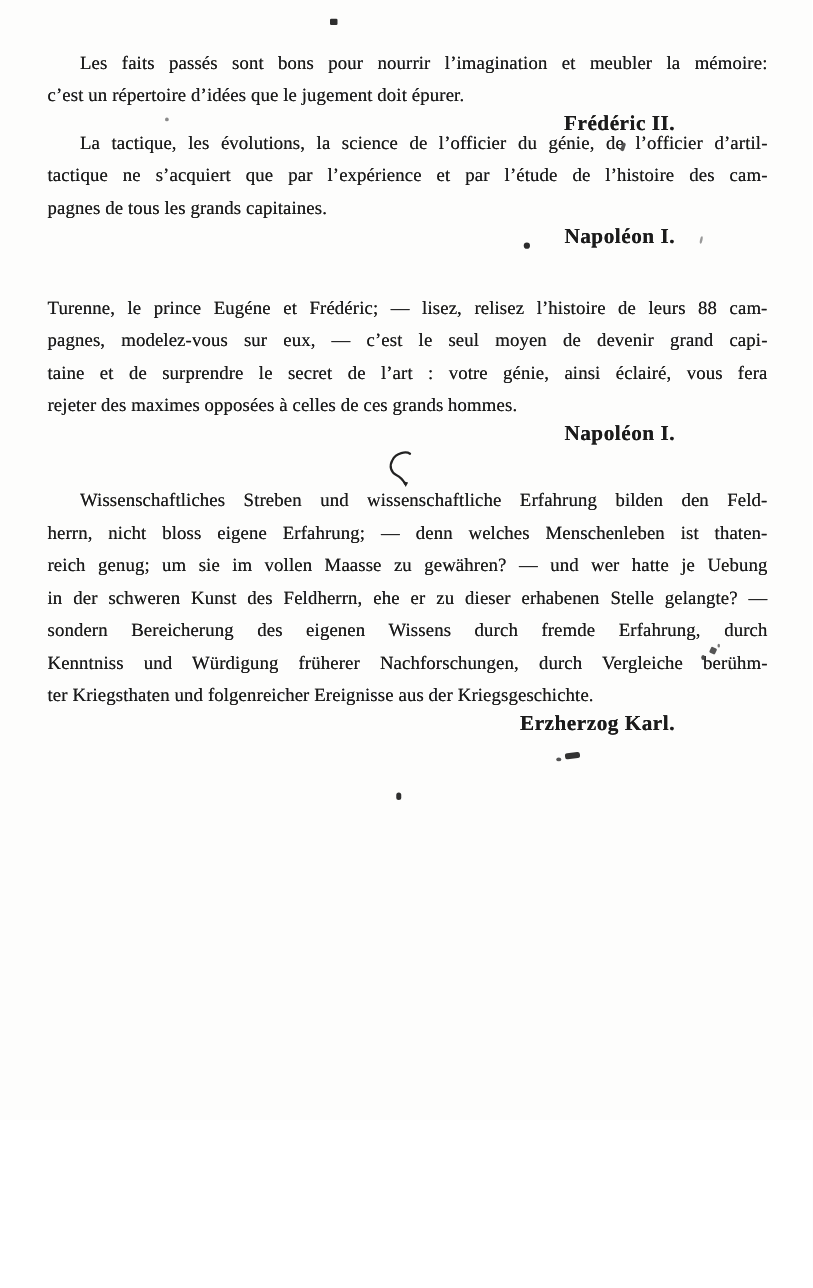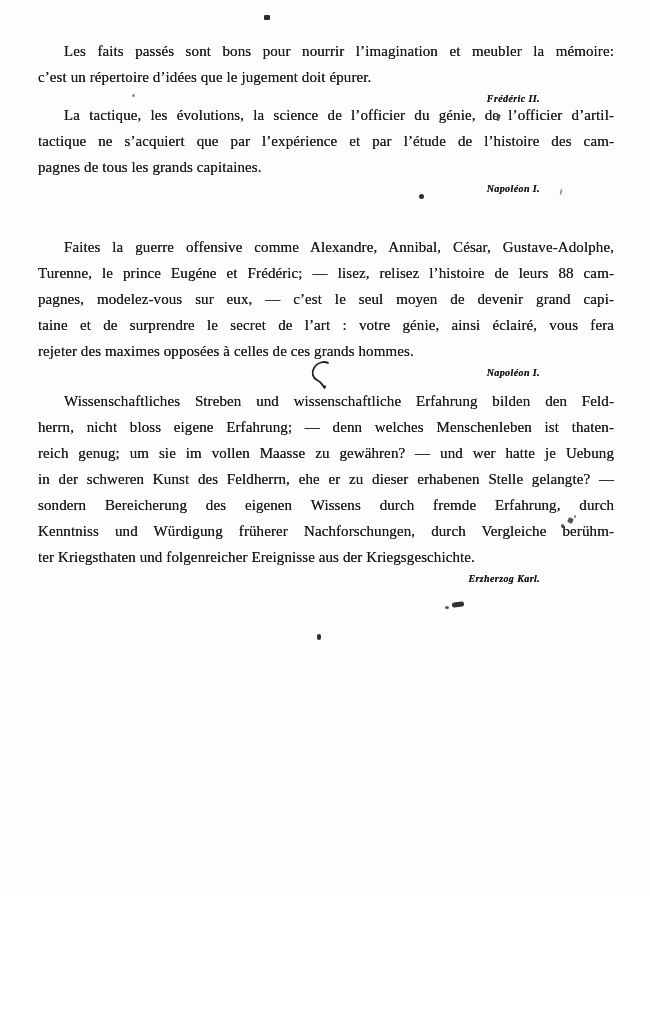--- a/index.html
+++ b/index.html
@@ -39,27 +39,26 @@
   .line.last {
     text-align: left;
     text-align-last: left;
   }
   .line.first {
     text-indent: 26px;
   }
   .attribution {
     margin-top: -4px;
     margin-right: 74px;
-    font-size: 10px;
+    font-size: 17px;
     font-weight: bold;
     line-height: 26px;
     text-align: right;
     letter-spacing: 0.4px;
     text-shadow: 0 0 0.5px rgba(20,20,20,0.9);
-    font-style: italic;
   }
   
   .speck {
     position: absolute;
     background: #3a3a3a;
     border-radius: 50%;
   }
   #speck-top      { left: 264px; top: 15px;  width: 6px;  height: 5px; background:#2e2e2e; border-radius:1px; }
   #speck-p1       { left: 132px; top: 94px;  width: 3px;  height: 3px; background:#8a8a8a; }
   #speck-accent   { left: 497px; top: 114px; width: 3px;  height: 7px; background:#555;   transform: rotate(18deg); border-radius:2px; }
@@ -91,21 +90,20 @@
   </section>
 
   <section class="quote q2">
     <div class="line j first">La tactique, les évolutions, la science de l’officier du génie, de l’officier d’artil-</div>
     <div class="line j">tactique ne s’acquiert que par l’expérience et par l’étude de l’histoire des cam-</div>
     <div class="line last">pagnes de tous les grands capitaines.</div>
     <div class="attribution">Napoléon I.</div>
   </section>
 
   <section class="quote q3">
-    <div class="line j first">Faites la guerre offensive comme Alexandre, Annibal, César, Gustave-Adolphe,</div>
     <div class="line j">Turenne, le prince Eugéne et Frédéric; — lisez, relisez l’histoire de leurs 88 cam-</div>
     <div class="line j">pagnes, modelez-vous sur eux, — c’est le seul moyen de devenir grand capi-</div>
     <div class="line j">taine et de surprendre le secret de l’art : votre génie, ainsi éclairé, vous fera</div>
     <div class="line last">rejeter des maximes opposées à celles de ces grands hommes.</div>
     <div class="attribution">Napoléon I.</div>
   </section>
 
   <section class="quote q4">
     <div class="line j first">Wissenschaftliches Streben und wissenschaftliche Erfahrung bilden den Feld-</div>
     <div class="line j">herrn, nicht bloss eigene Erfahrung; — denn welches Menschenleben ist thaten-</div>

